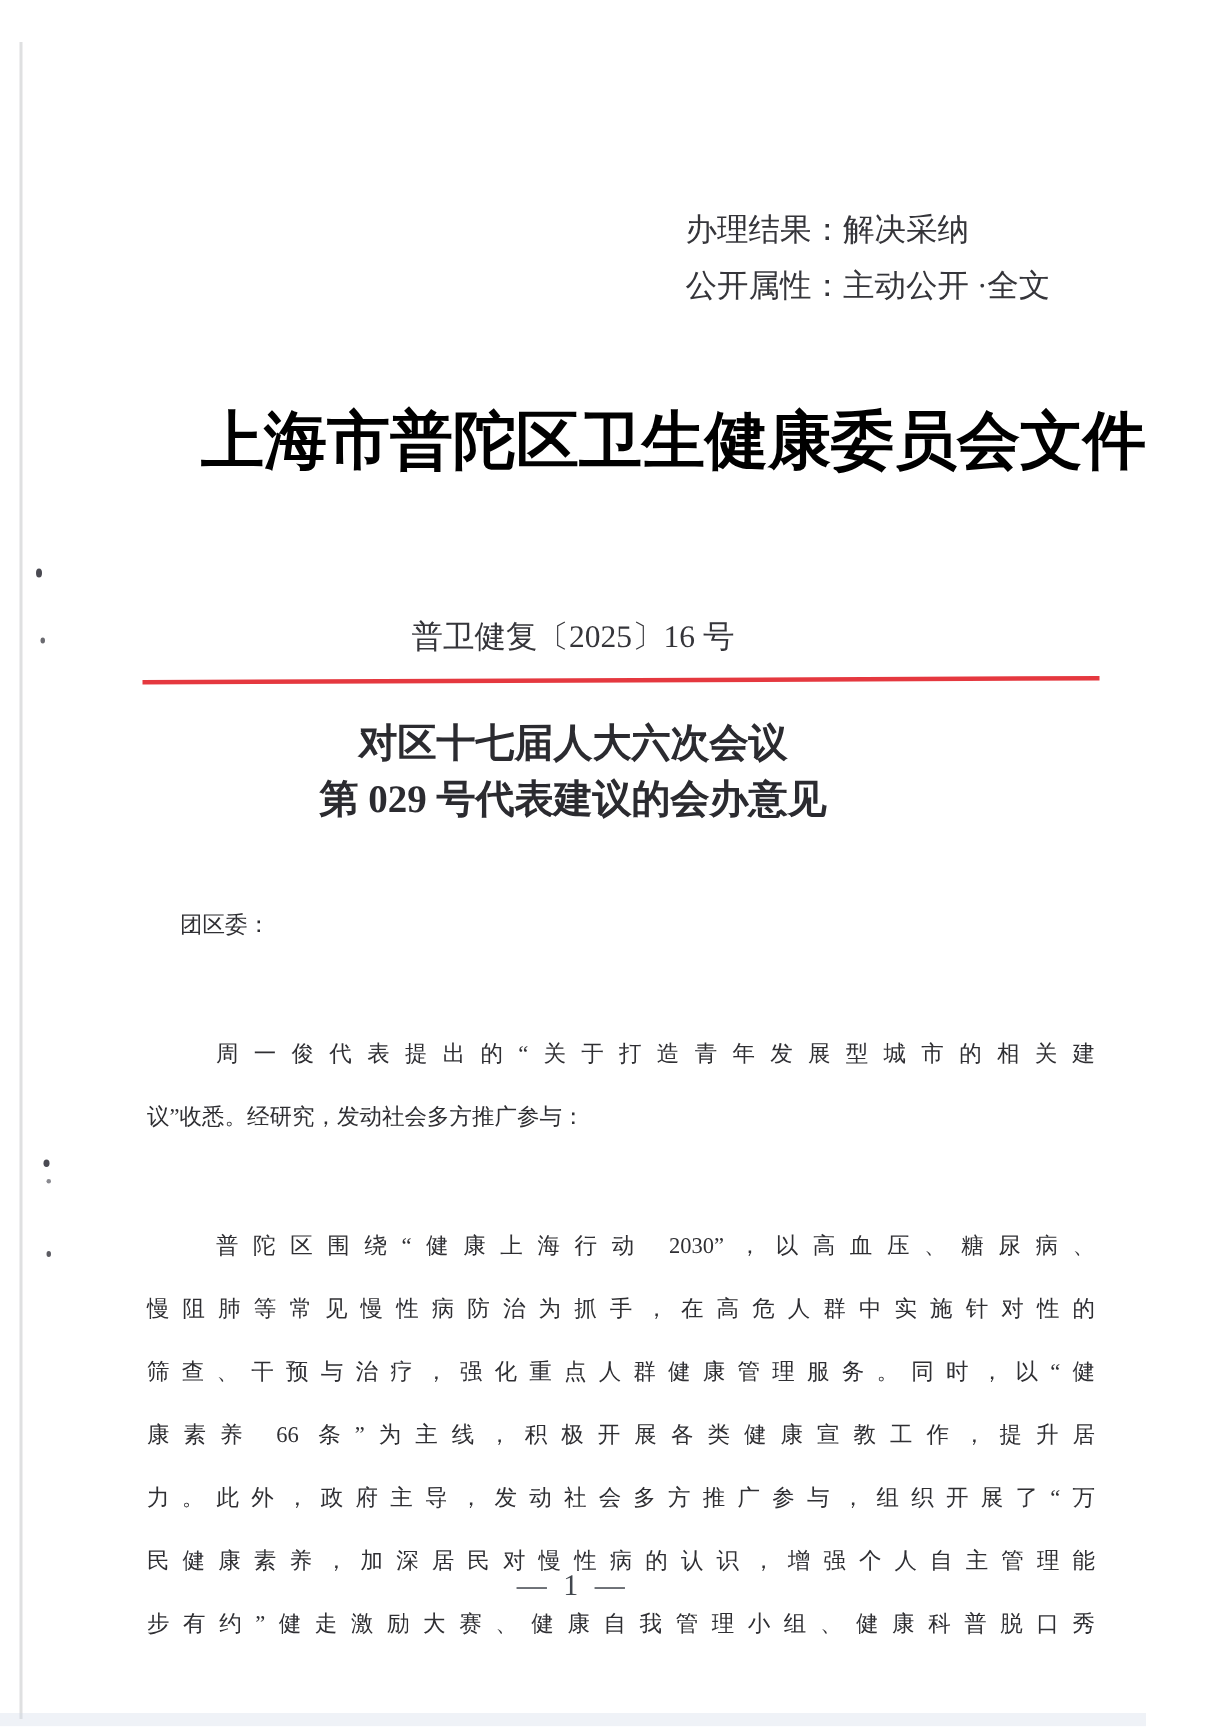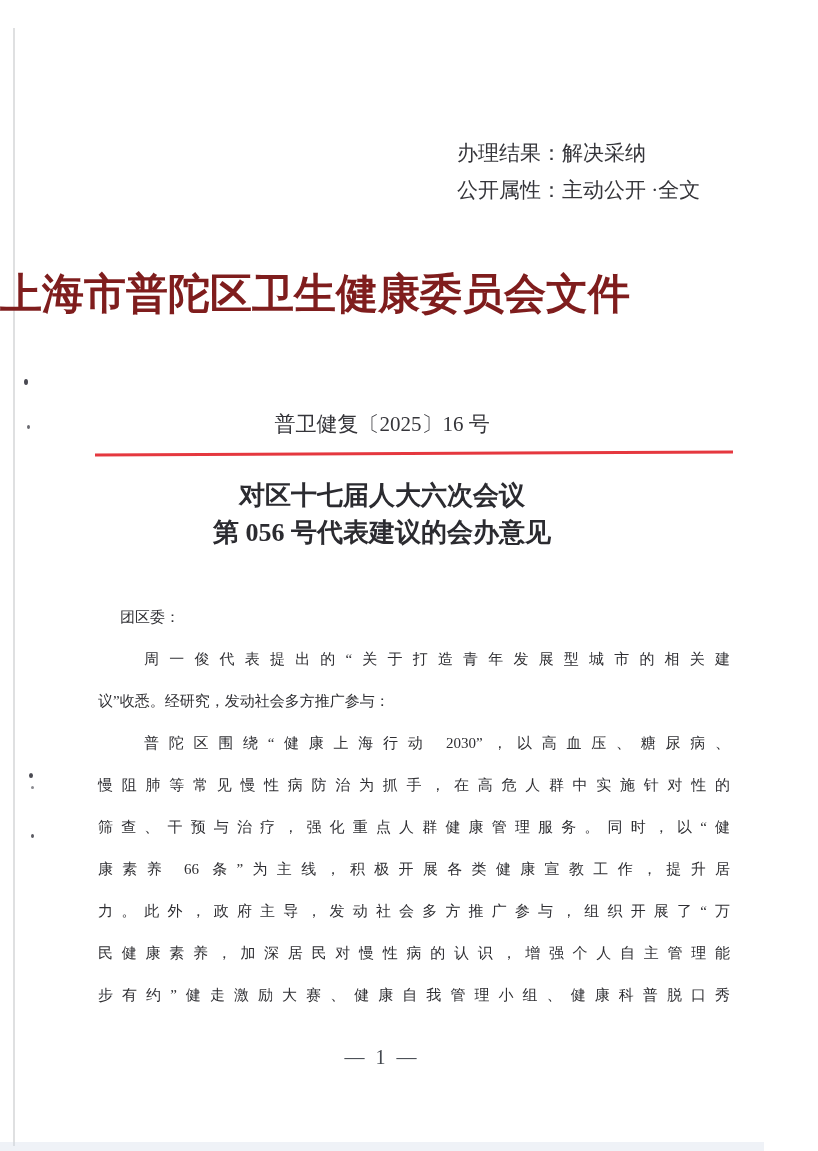--- a/index.html
+++ b/index.html
@@ -49,24 +49,24 @@
     line-height: 37px;
     color: #35353a;
     white-space: nowrap;
   }
 
   
   .red-title {
     position: absolute;
     left: 0; right: 0;
     top: 266px;
-    text-align: left;
+    text-align: right;
     font-size: 42px;
     font-weight: bold;
-    color: #7f1d1d;
+    color: #000000;
     letter-spacing: 0px;
     white-space: nowrap;
   }
 
   .doc-number {
     position: absolute;
     left: 0; right: 0;
     top: 410px;
     text-align: center;
     font-size: 21px;
@@ -105,21 +105,21 @@
     font-size: 15px;
     line-height: 42px;
     color: #2f2f33;
   }
   .l { white-space: nowrap; }
   .l.fill {
     white-space: normal;
     text-align: justify;
     text-align-last: justify;
   }
-  .l.ind { padding-left: 46px; }
+  .l.ind { padding-left: 46px; margin-top: 44px; }
   .l.sal { padding-left: 22px; }
 
   .page-number {
     position: absolute;
     left: 0; right: 0;
     top: 1046px;
     text-align: center;
     font-size: 20px;
     letter-spacing: 3px;
     color: #42474e;
@@ -144,21 +144,21 @@
   </div>
 
   <div class="red-title">上海市普陀区卫生健康委员会文件</div>
 
   <div class="doc-number">普卫健复〔2025〕16 号</div>
 
   <div class="red-line"></div>
 
   <div class="subject">
     <div>对区十七届人大六次会议</div>
-    <div>第 056 号代表建议的会办意见</div>
+    <div>第 029 号代表建议的会办意见</div>
   </div>
 
   <div class="body-text">
     <div class="l sal">团区委：</div>
     <div class="l ind fill">周一俊代表提出的“关于打造青年发展型城市的相关建</div>
     <div class="l">议”收悉。经研究，发动社会多方推广参与：</div>
     <div class="l ind fill">普陀区围绕“健康上海行动 2030”，以高血压、糖尿病、</div>
     <div class="l fill">慢阻肺等常见慢性病防治为抓手，在高危人群中实施针对性的</div>
     <div class="l fill">筛查、干预与治疗，强化重点人群健康管理服务。同时，以“健</div>
     <div class="l fill">康素养 66 条”为主线，积极开展各类健康宣教工作，提升居</div>

